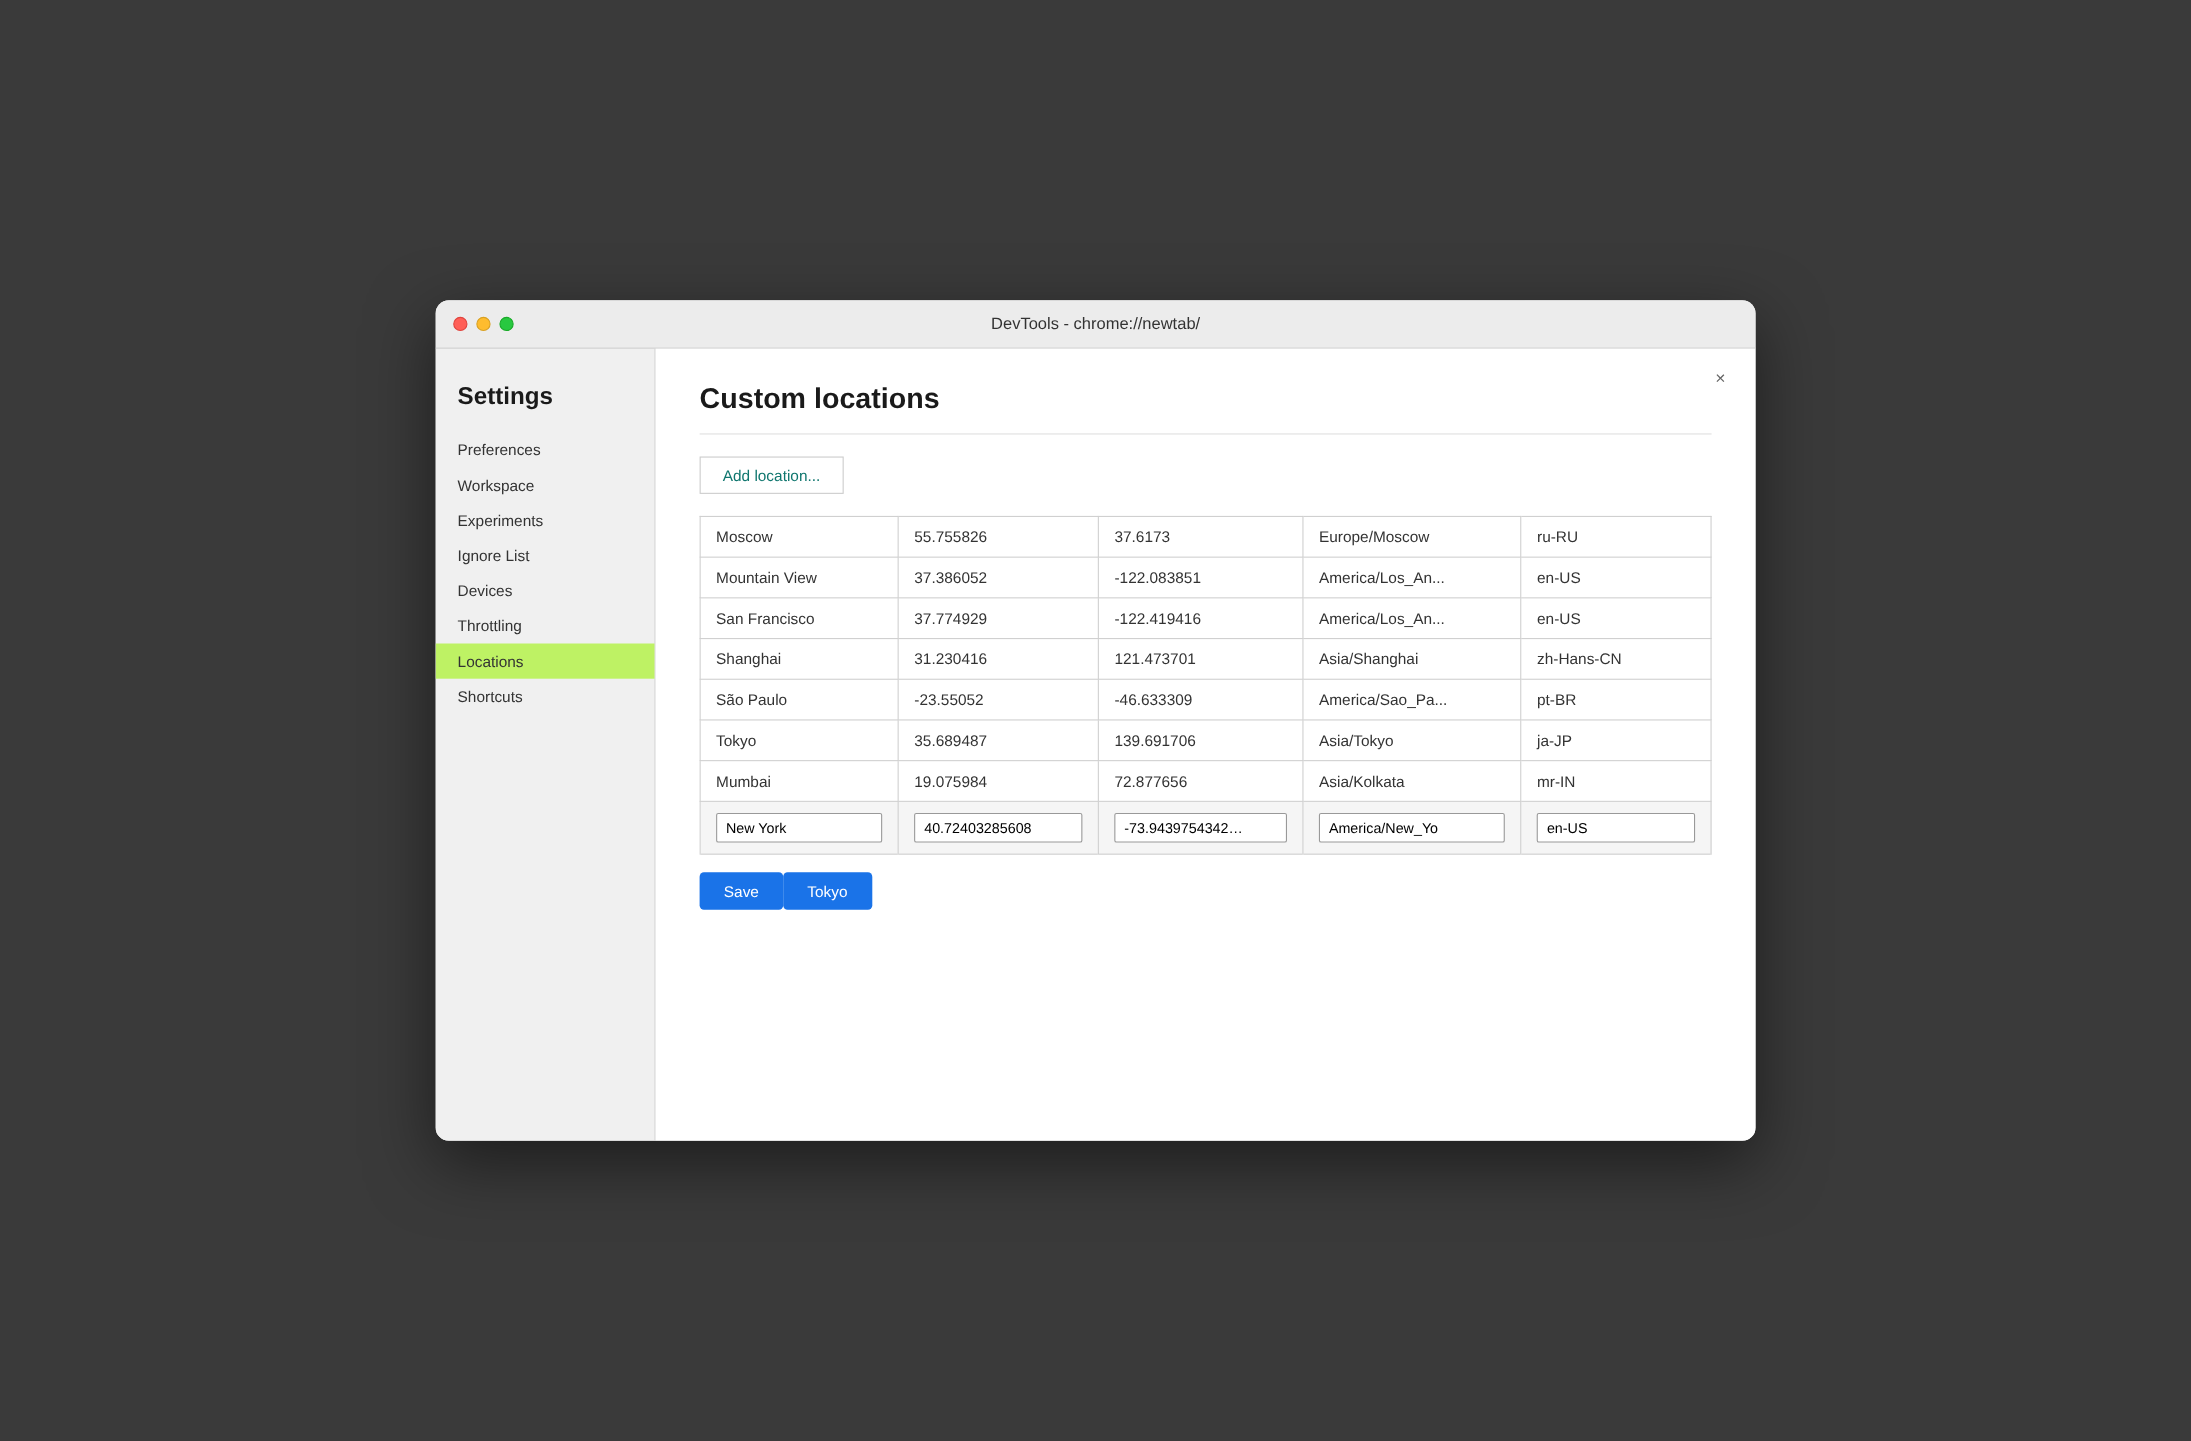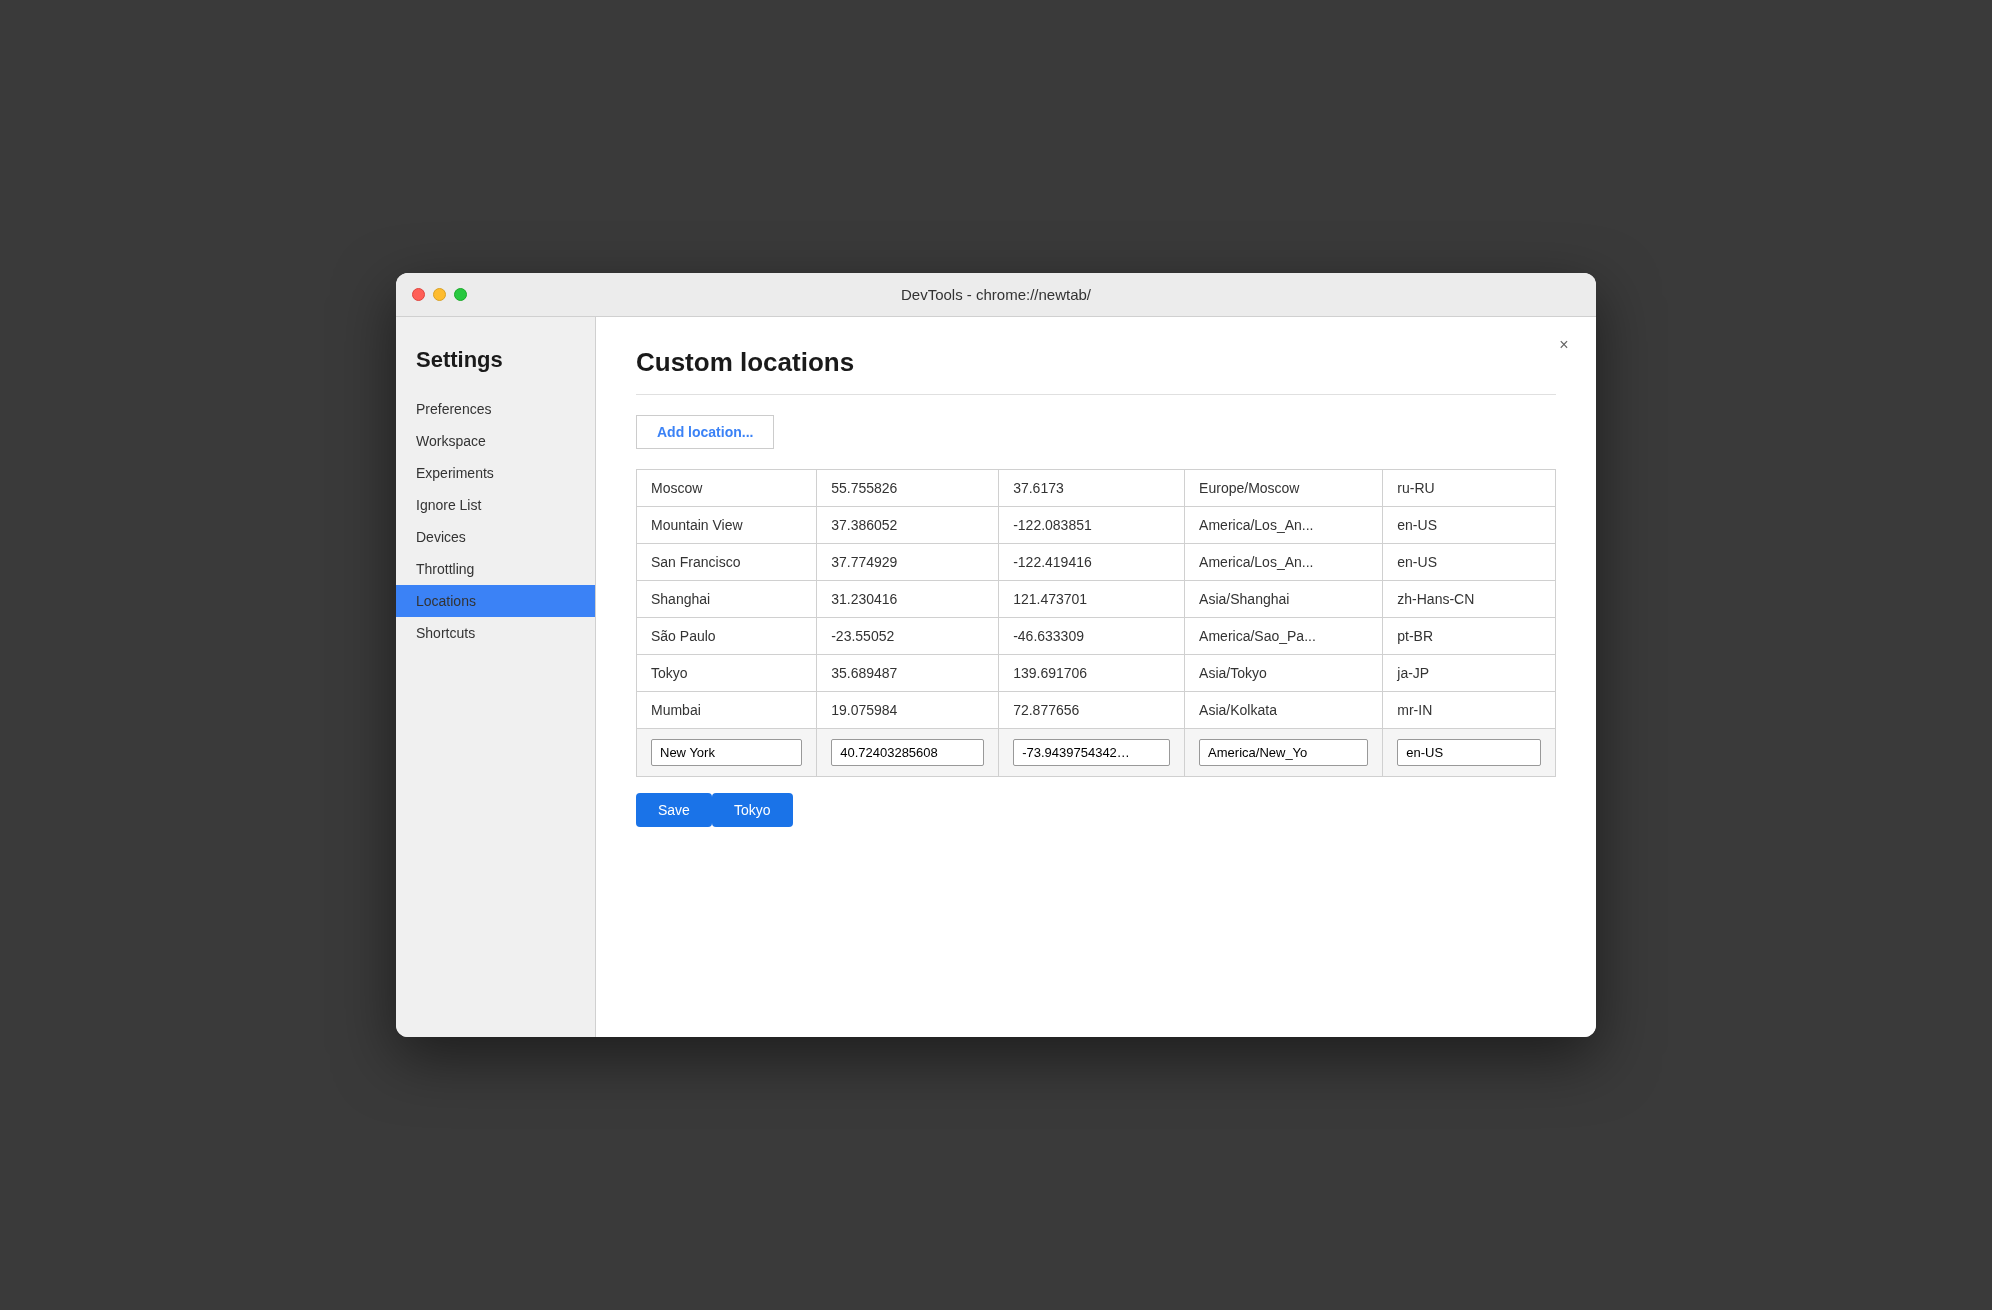--- a/index.html
+++ b/index.html
@@ -81,21 +81,21 @@
       display: block;
       padding: 8px 20px;
       font-size: 14px;
       color: #333;
       cursor: pointer;
       border-radius: 0;
       text-decoration: none;
     }
 
     .sidebar-item.active {
-      background: #3b82f6;
+      background: #bef264;
       font-weight: 500;
     }
 
     .main-content {
       flex: 1;
       padding: 30px 40px;
       background: #fff;
       position: relative;
       overflow-y: auto;
     }
@@ -125,23 +125,23 @@
 
     .divider {
       border: none;
       border-top: 1px solid #e0e0e0;
       margin-bottom: 20px;
     }
 
     .add-location-btn {
       border: 1px solid #ccc;
       background: #fff;
-      color: #3b82f6;
-      font-size: 14px;
-      font-weight: 700;
+      color: #0f766e;
+      font-size: 14px;
+      font-weight: 400;
       padding: 8px 20px;
       border-radius: 0;
       cursor: pointer;
       margin-bottom: 20px;
     }
 
     .locations-table {
       width: 100%;
       border-collapse: collapse;
       border: 1px solid #d0d0d0;

